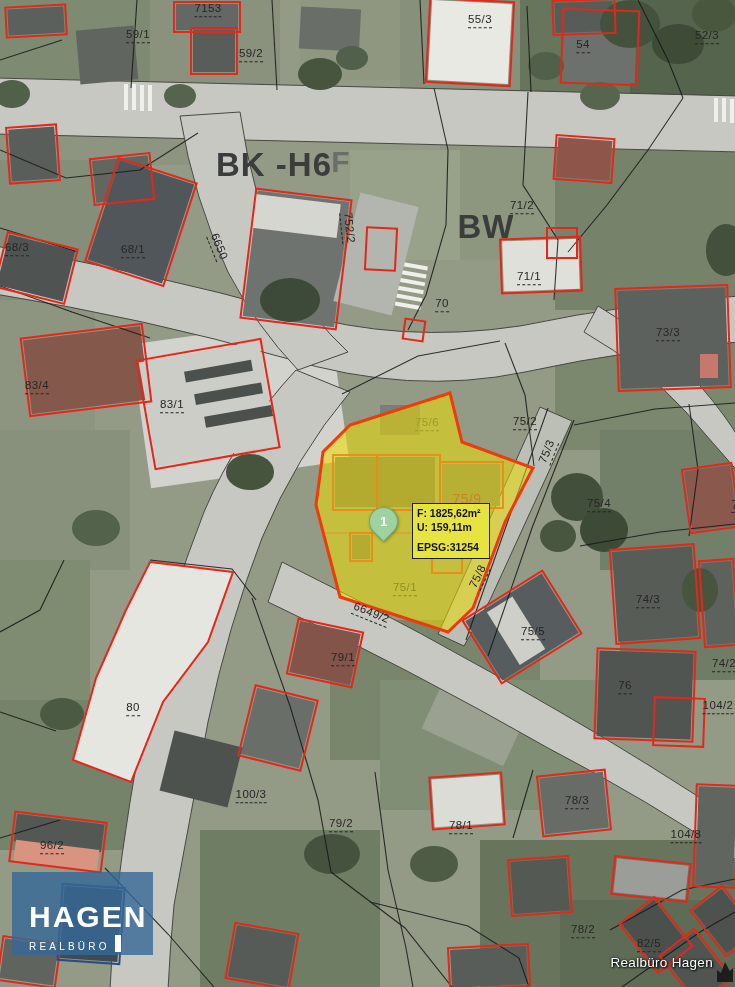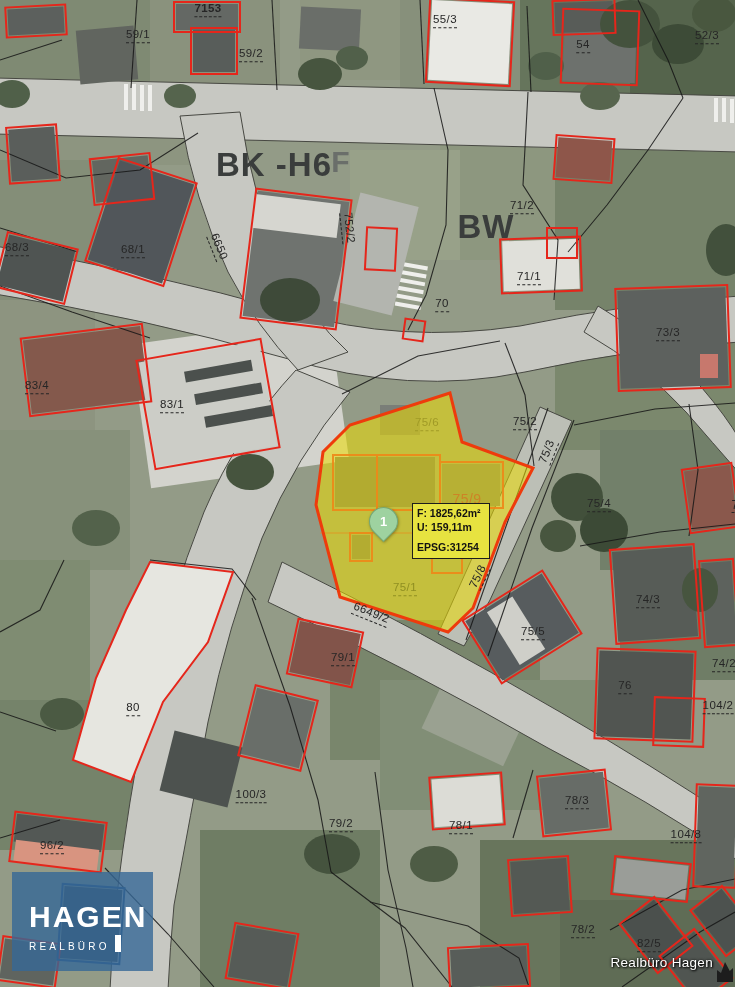--- a/index.html
+++ b/index.html
@@ -20,21 +20,21 @@
   .pin span{position:absolute;left:0;top:0;width:100%;height:100%;
        display:flex;align-items:center;justify-content:center;
        transform:rotate(45deg);color:#fff;font-weight:700;font-size:13px;}
   
   .infobox{position:absolute;left:412px;top:503px;width:78px;
        background:var(--info-box-bg,#e7e340);border:1.5px solid #1c1c1c;
        color:#121212;font-size:10.5px;font-weight:700;line-height:1.3;
        padding:3px 4px;box-sizing:border-box;}
   .infobox .gap{height:7px;}
   
-  .brand{position:absolute;left:12px;top:872px;width:141px;height:99px;
+  .brand{position:absolute;left:12px;top:872px;width:141px;height:83px;
        background:var(--watermark-bg,rgba(54,104,150,.8));color:#fff;
        box-sizing:border-box;padding-top:30px;padding-left:17px;}
   .brand-name{font-size:30px;font-weight:700;letter-spacing:2px;line-height:1;}
   .brand-row{display:flex;align-items:flex-end;margin-top:3px;}
   .brand-sub{font-size:10px;letter-spacing:3.2px;line-height:1;}
   .brand-bar{display:inline-block;width:6px;height:17px;background:#fff;margin-left:5px;}
   
   .credit{position:absolute;right:22px;top:955px;color:#fff;font-size:13.5px;
        text-shadow:0 0 3px #000,1px 1px 2px #000;letter-spacing:.3px;}
   .corner-glyph{position:absolute;right:2px;top:962px;width:16px;height:20px;
@@ -269,24 +269,24 @@
       <rect x="350" y="533" width="22" height="28"></rect>
       <rect x="432" y="557" width="30" height="16"></rect>
       <line x1="377" y1="455" x2="377" y2="510"></line>
       <line x1="320" y1="533" x2="470" y2="533" stroke-width="1.2" opacity="0.7"></line>
     </g>
     <polygon points="450,393 462,442 533,468 505,522 473,608 448,632 340,597 316,505 323,452 350,425" fill="none" stroke="#ee3b0c" stroke-width="3"></polygon>
   </g>
 </svg>
 
 <div id="labels">
-      <span class="plabel" style="left: 208px; top: 10px; font-size: 11.5px; color: rgb(38, 38, 38); transform: translate(-50%, -50%) rotate(0deg); font-weight: bold;">7153</span>
+      <span class="plabel" style="left: 208px; top: 10px; font-size: 11.5px; color: rgb(38, 38, 38); transform: translate(-50%, -50%) rotate(0deg);">7153</span>
       <span class="plabel" style="left: 102px; top: 36px; font-size: 11.5px; color: rgb(38, 38, 38); transform: translate(-50%, -50%) rotate(0deg); margin-left: 36px;">59/1</span>
       <span class="plabel" style="left: 251px; top: 55px; font-size: 11.5px; color: rgb(38, 38, 38); transform: translate(-50%, -50%) rotate(0deg);">59/2</span>
-      <span class="plabel" style="left: 445px; top: 21px; font-size: 11.5px; color: rgb(38, 38, 38); transform: translate(-50%, -50%) rotate(0deg);">55/3</span>
+      <span class="plabel" style="left: 480px; top: 21px; font-size: 11.5px; color: rgb(38, 38, 38); transform: translate(-50%, -50%) rotate(0deg);">55/3</span>
       <span class="plabel" style="left: 583px; top: 46px; font-size: 11.5px; color: rgb(38, 38, 38); transform: translate(-50%, -50%) rotate(0deg);">54</span>
       <span class="plabel" style="left: 707px; top: 37px; font-size: 11.5px; color: rgb(38, 38, 38); transform: translate(-50%, -50%) rotate(0deg);">52/3</span>
       <span class="plabel" style="left: 522px; top: 187px; font-size: 11.5px; color: rgb(38, 38, 38); transform: translate(-50%, -50%) rotate(0deg); margin-top: 20px;">71/2</span>
       <span class="plabel" style="left: 133px; top: 227px; font-size: 11.5px; color: rgb(38, 38, 38); transform: translate(-50%, -50%) rotate(0deg); margin-top: 24px;">68/1</span>
       <span class="plabel" style="left: 17px; top: 249px; font-size: 11.5px; color: rgb(38, 38, 38); transform: translate(-50%, -50%) rotate(0deg);">68/3</span>
       <span class="plabel" style="left: 218px; top: 247px; font-size: 11.5px; color: rgb(38, 38, 38); transform: translate(-50%, -50%) rotate(68deg);">6650</span>
       <span class="plabel" style="left: 348px; top: 228px; font-size: 11.5px; color: rgb(38, 38, 38); transform: translate(-50%, -50%) rotate(84deg);">752/2</span>
       <span class="plabel" style="left: 529px; top: 278px; font-size: 11.5px; color: rgb(38, 38, 38); transform: translate(-50%, -50%) rotate(0deg);">71/1</span>
       <span class="plabel" style="left: 442px; top: 305px; font-size: 11.5px; color: rgb(38, 38, 38); transform: translate(-50%, -50%) rotate(0deg);">70</span>
       <span class="plabel" style="left: 668px; top: 334px; font-size: 11.5px; color: rgb(38, 38, 38); transform: translate(-50%, -50%) rotate(0deg);">73/3</span>

